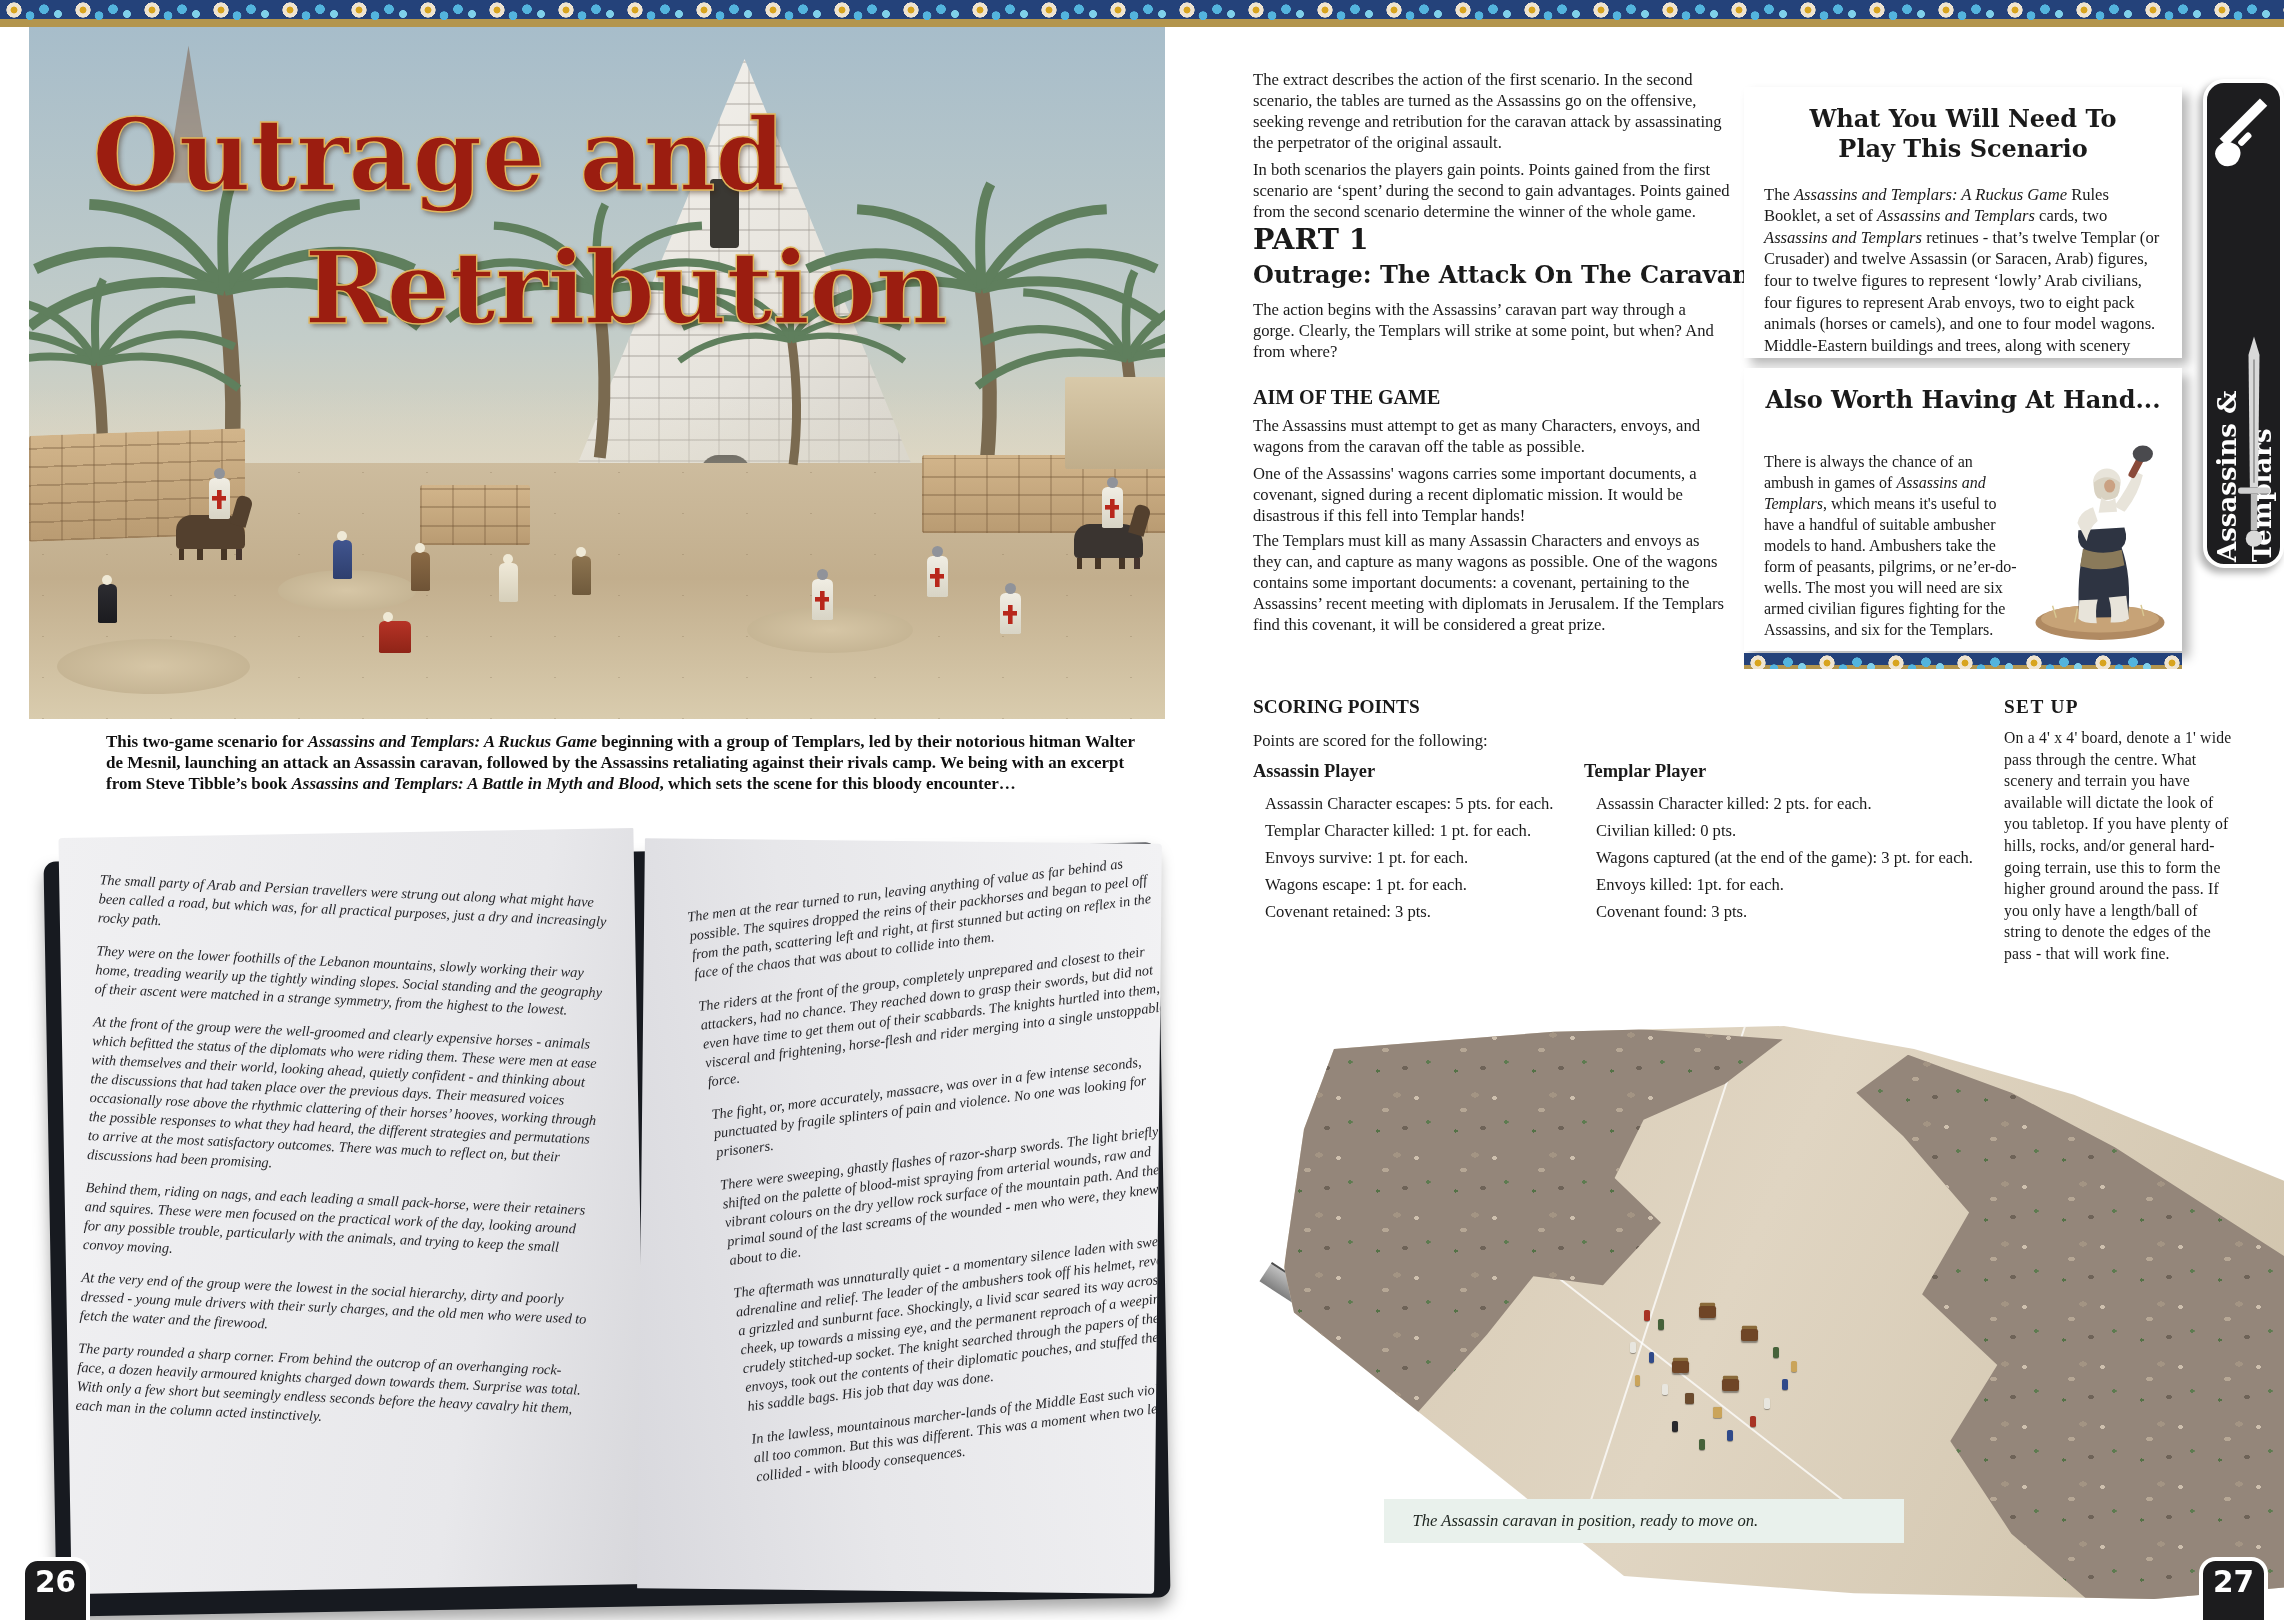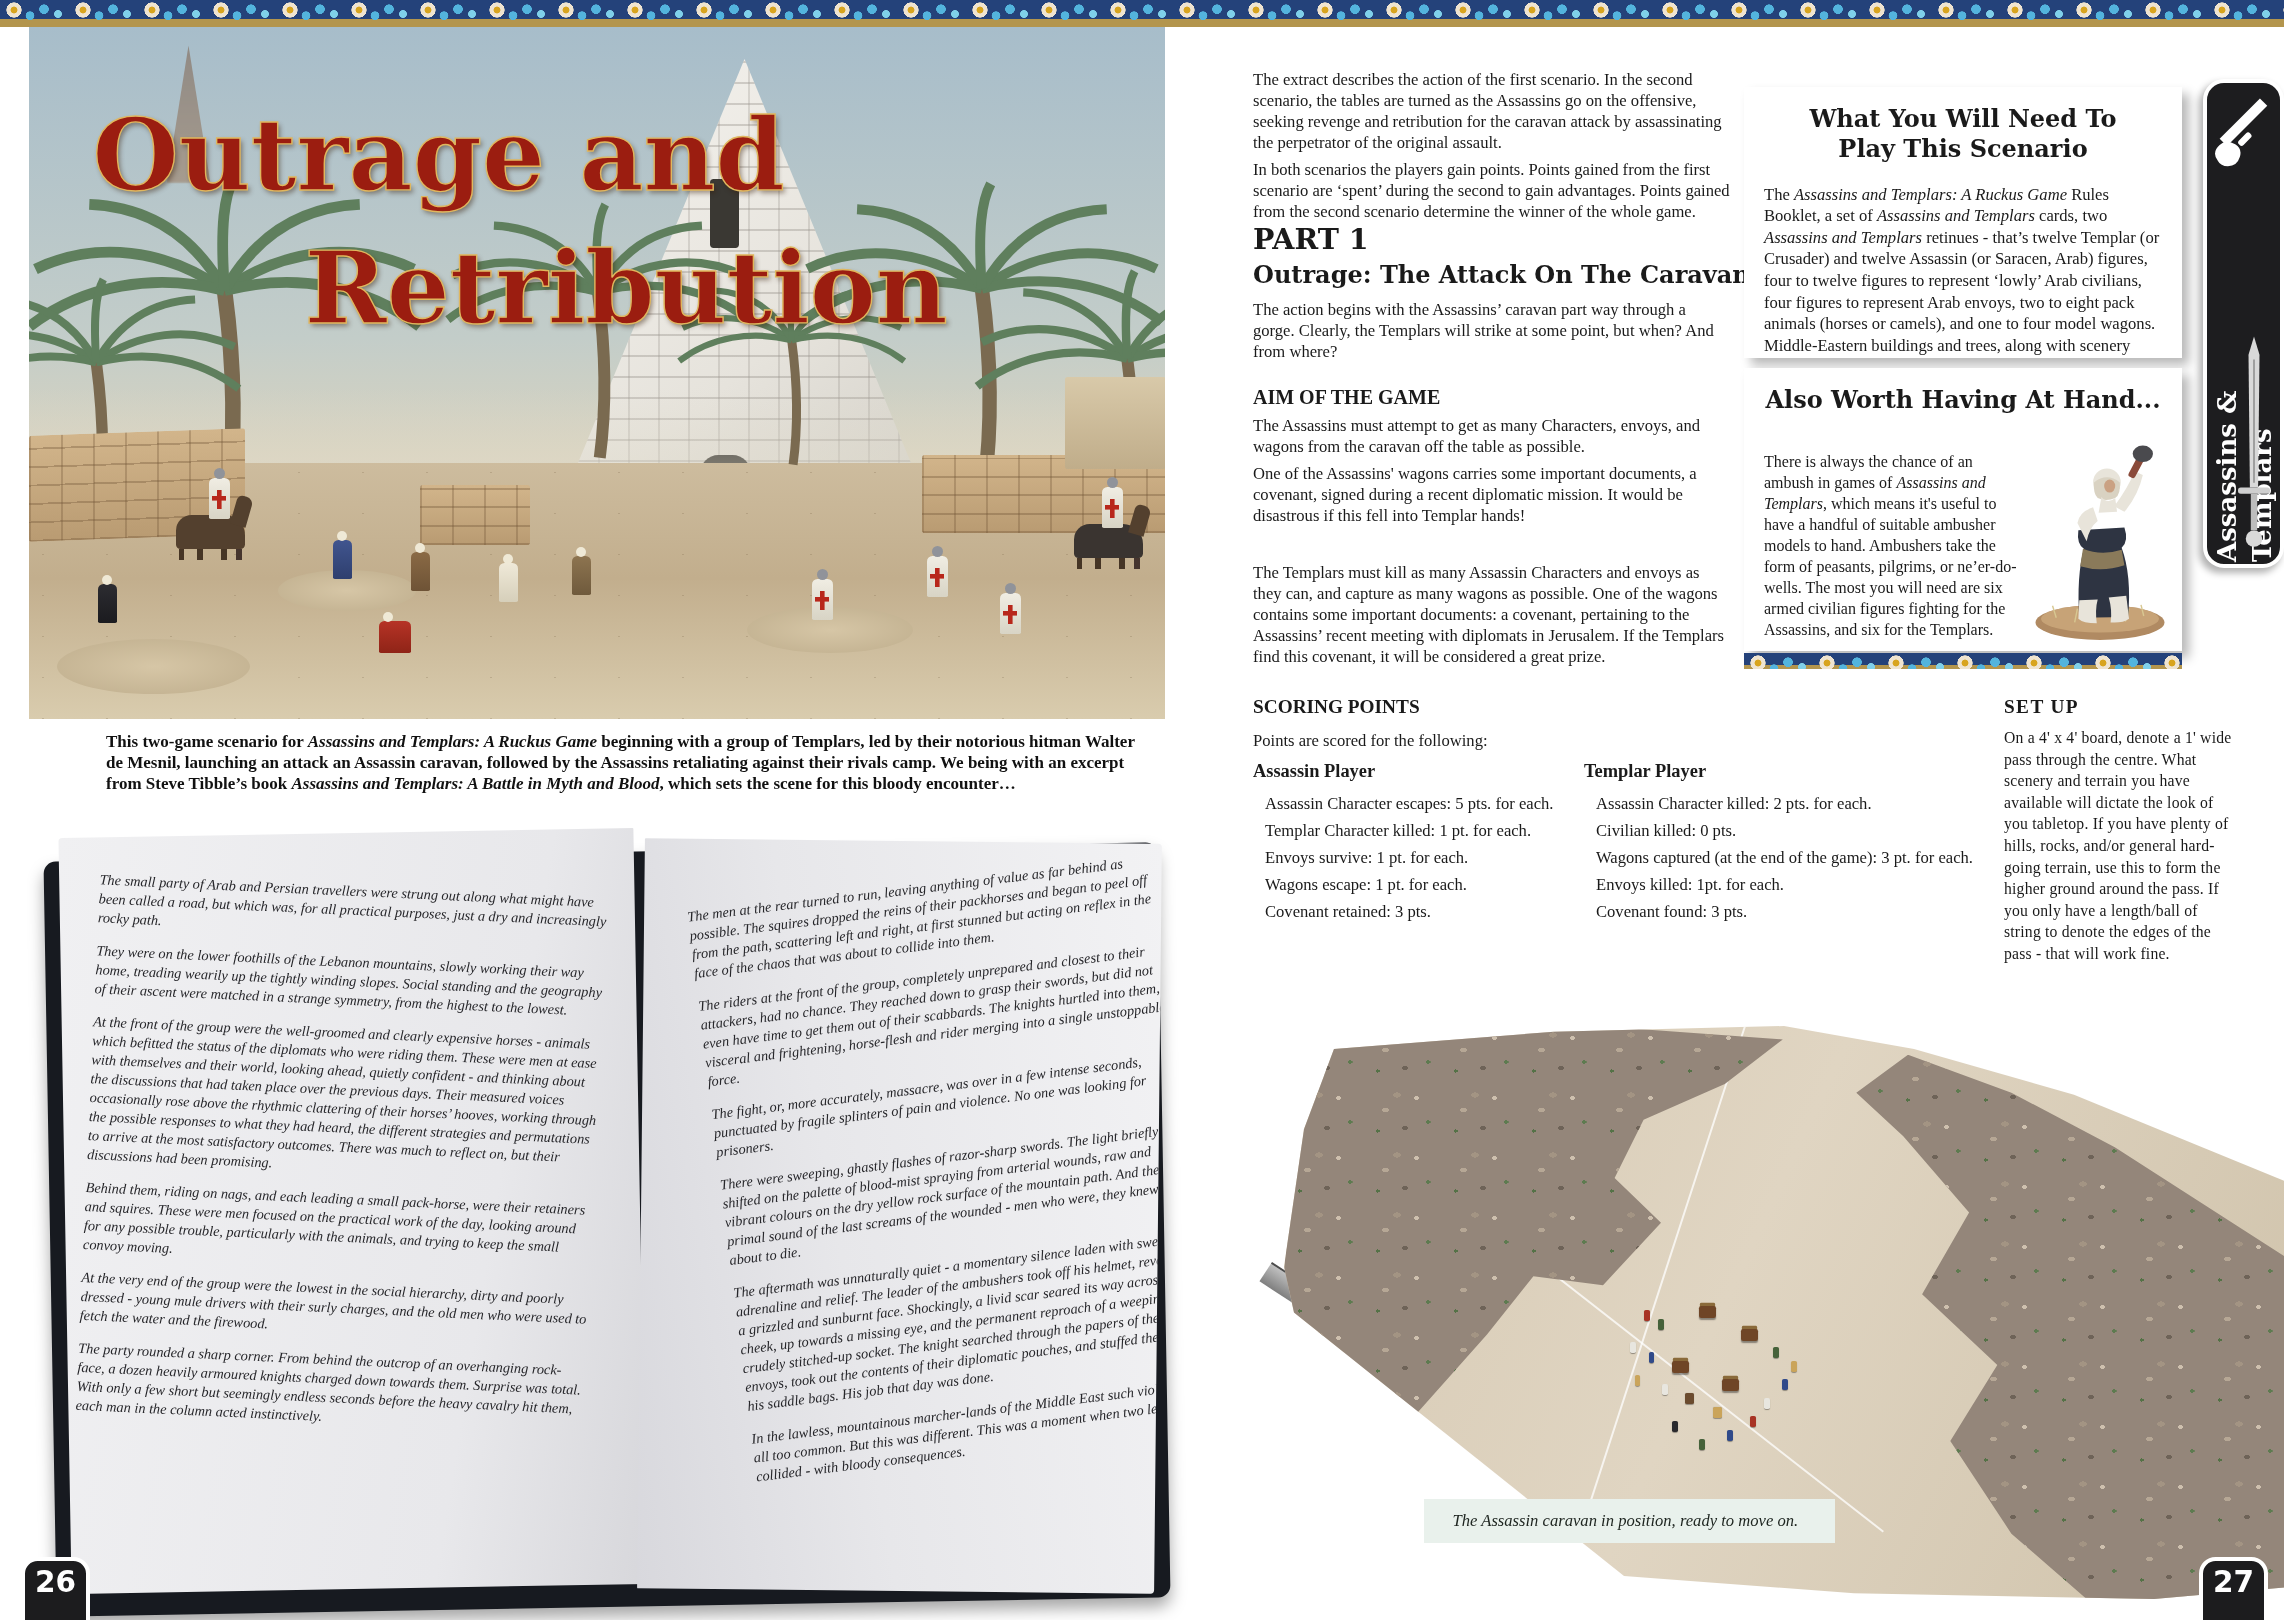--- a/index.html
+++ b/index.html
@@ -99,21 +99,21 @@
 
   
   .rp{position:absolute;left:1253px;width:477px;margin:0;font-size:16.6px;line-height:21px;}
   .rp-p1{top:69px;}  .rp-p2{top:159px;}
   .part-h{position:absolute;left:1253px;top:225px;margin:0;font-family:"DejaVu Serif",serif;
     font-weight:bold;font-size:28.5px;line-height:1;}
   .scen-h{position:absolute;left:1253px;top:263px;margin:0;font-family:"DejaVu Serif",serif;
     font-weight:bold;font-size:24px;line-height:1;}
   .rp-p3{top:299px;}
   .aim-h{position:absolute;left:1253px;top:387px;margin:0;font-weight:bold;font-size:20px;line-height:1;}
-  .rp-p4{top:415px;} .rp-p5{top:463px;} .rp-p6{top:530px;margin-top:32px;}
+  .rp-p4{top:415px;} .rp-p5{top:463px;} .rp-p6{top:530px;}
 
   
   .scoring-h{position:absolute;left:1253px;top:696px;margin:0;font-weight:bold;font-size:19.3px;}
   .scoring-lead{position:absolute;left:1253px;top:731px;margin:0;font-size:16.6px;}
   .score-col{position:absolute;top:761px;}
   .score-col.assassin{left:1253px;width:322px;}
   .score-col.templar{left:1584px;width:433px;}
   .score-title{margin:0 0 12px 0;font-weight:bold;font-size:18.4px;}
   .score-col p.item{margin:0 0 7.8px 0;font-size:16.6px;line-height:19.3px;padding-left:12px;}
 
@@ -162,21 +162,21 @@
     background-size:78px 60px;}
   .rocks-left{left:0;top:0;width:58%;height:78%;
     clip-path:polygon(0 55%, 2% 26%, 8% 5%, 30% 2%, 54% 0, 86% 3%, 76% 13%, 62% 21%, 57% 34%, 65% 44%, 55% 58%, 43% 56%, 35% 69%, 22% 88%, 10% 93%, 0 78%);}
   .rocks-right{right:0;top:5%;width:47%;height:95%;
     clip-path:polygon(20% 0, 42% 7%, 64% 17%, 100% 37%, 100% 100%, 58% 100%, 42% 88%, 29% 71%, 39% 57%, 23% 44%, 33% 29%, 19% 15%, 9% 7%);}
   .path-line{position:absolute;width:1.8px;background:rgba(255,255,255,.75);transform-origin:top left;}
   .caravan{position:absolute;left:36%;top:48%;width:30%;height:34%;}
   .mini{position:absolute;width:5.5px;height:11px;border-radius:1.8px;box-shadow:0 0.9px 0.9px rgba(0,0,0,.35);}
   .wag{position:absolute;width:16.6px;height:12px;background:#6f4526;border-radius:2.3px;
     box-shadow:0 -4.1px 0 -0.9px #8a6a3a, 0 1.4px 1.4px rgba(0,0,0,.4);}
-  .caption-box{position:absolute;left:1424px;top:1499px;width:411px;height:44px;background:#e9f1ec;z-index:4;
+  .caption-box{position:absolute;left:1384px;top:1499px;width:520px;height:44px;background:#e9f1ec;z-index:4;
     display:flex;align-items:center;padding-left:28.5px;box-sizing:border-box;
     font-style:italic;font-size:16.6px;color:#1d241f;}
 
   i{font-style:italic;}
 </style>
 </head>
 <body>
 
 <div id="canvas">
 

